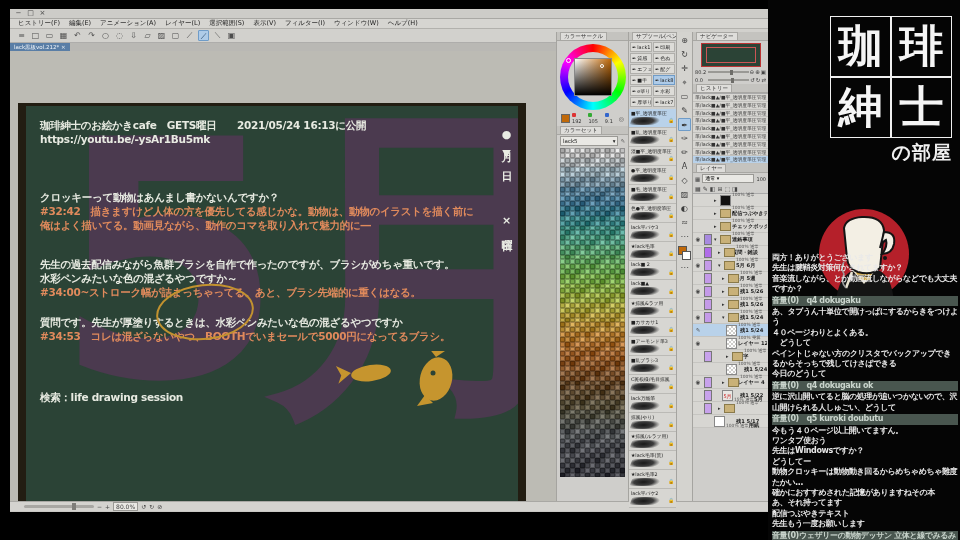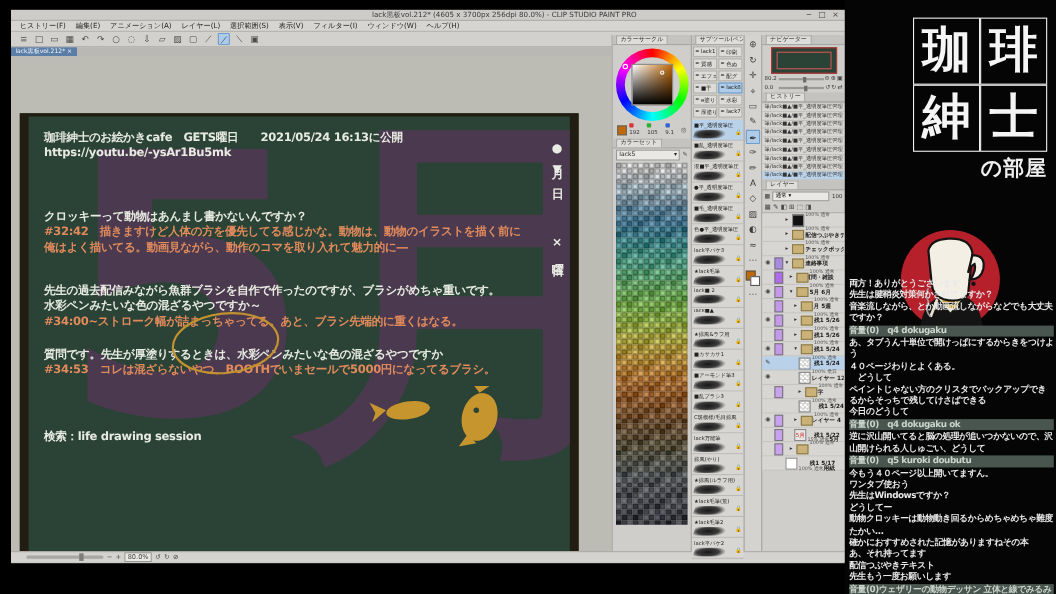--- a/index.html
+++ b/index.html
@@ -148,21 +148,20 @@
   .chat p.hl { background:#49564f; color:#c9d4cc; margin:1px 0; }
 
   .icon { display:inline-block; }
 </style>
 </head>
 <body>
 
 <div class="appwin">
 
   <div class="titlebar">
-    <span class="title">lack黒板vol.212* (4605 x 3700px 256dpi 80.0%) - CLIP STUDIO PAINT PRO</span>
     <span class="winctl">
       <span>−</span>
       <span>□</span>
       <span>×</span>
     </span>
   </div>
 
   <div class="menubar" id="menubar">
       <span>ヒストリー(F)</span>
       <span>編集(E)</span>

